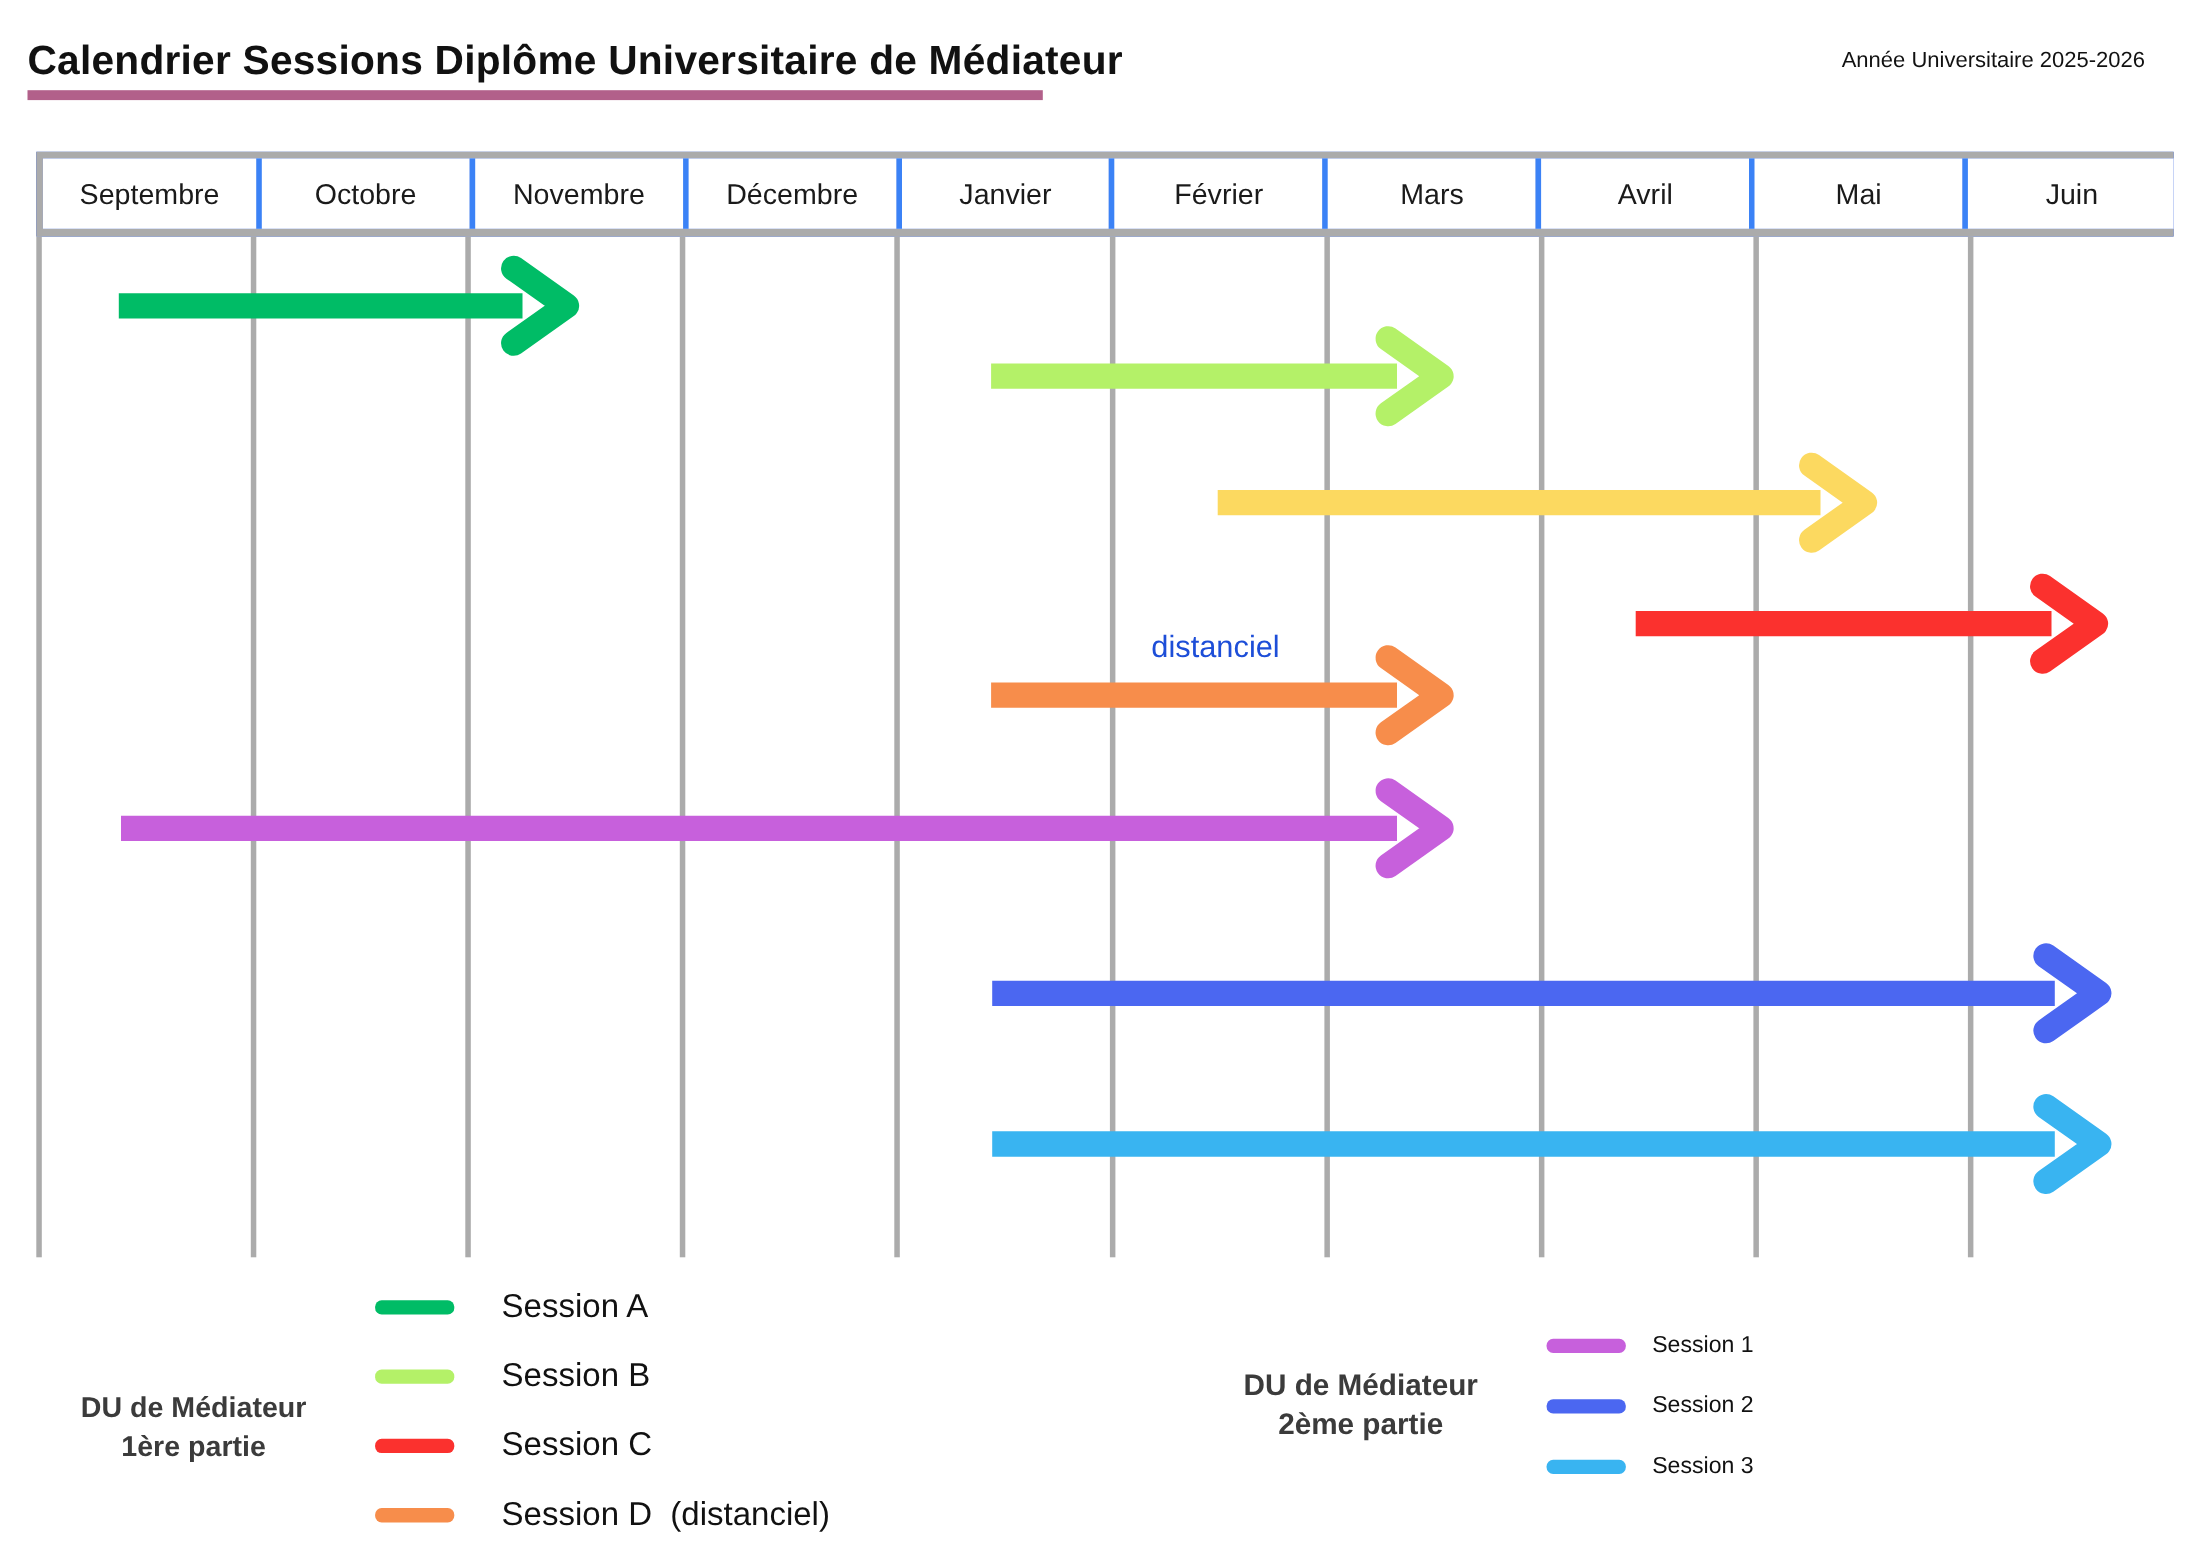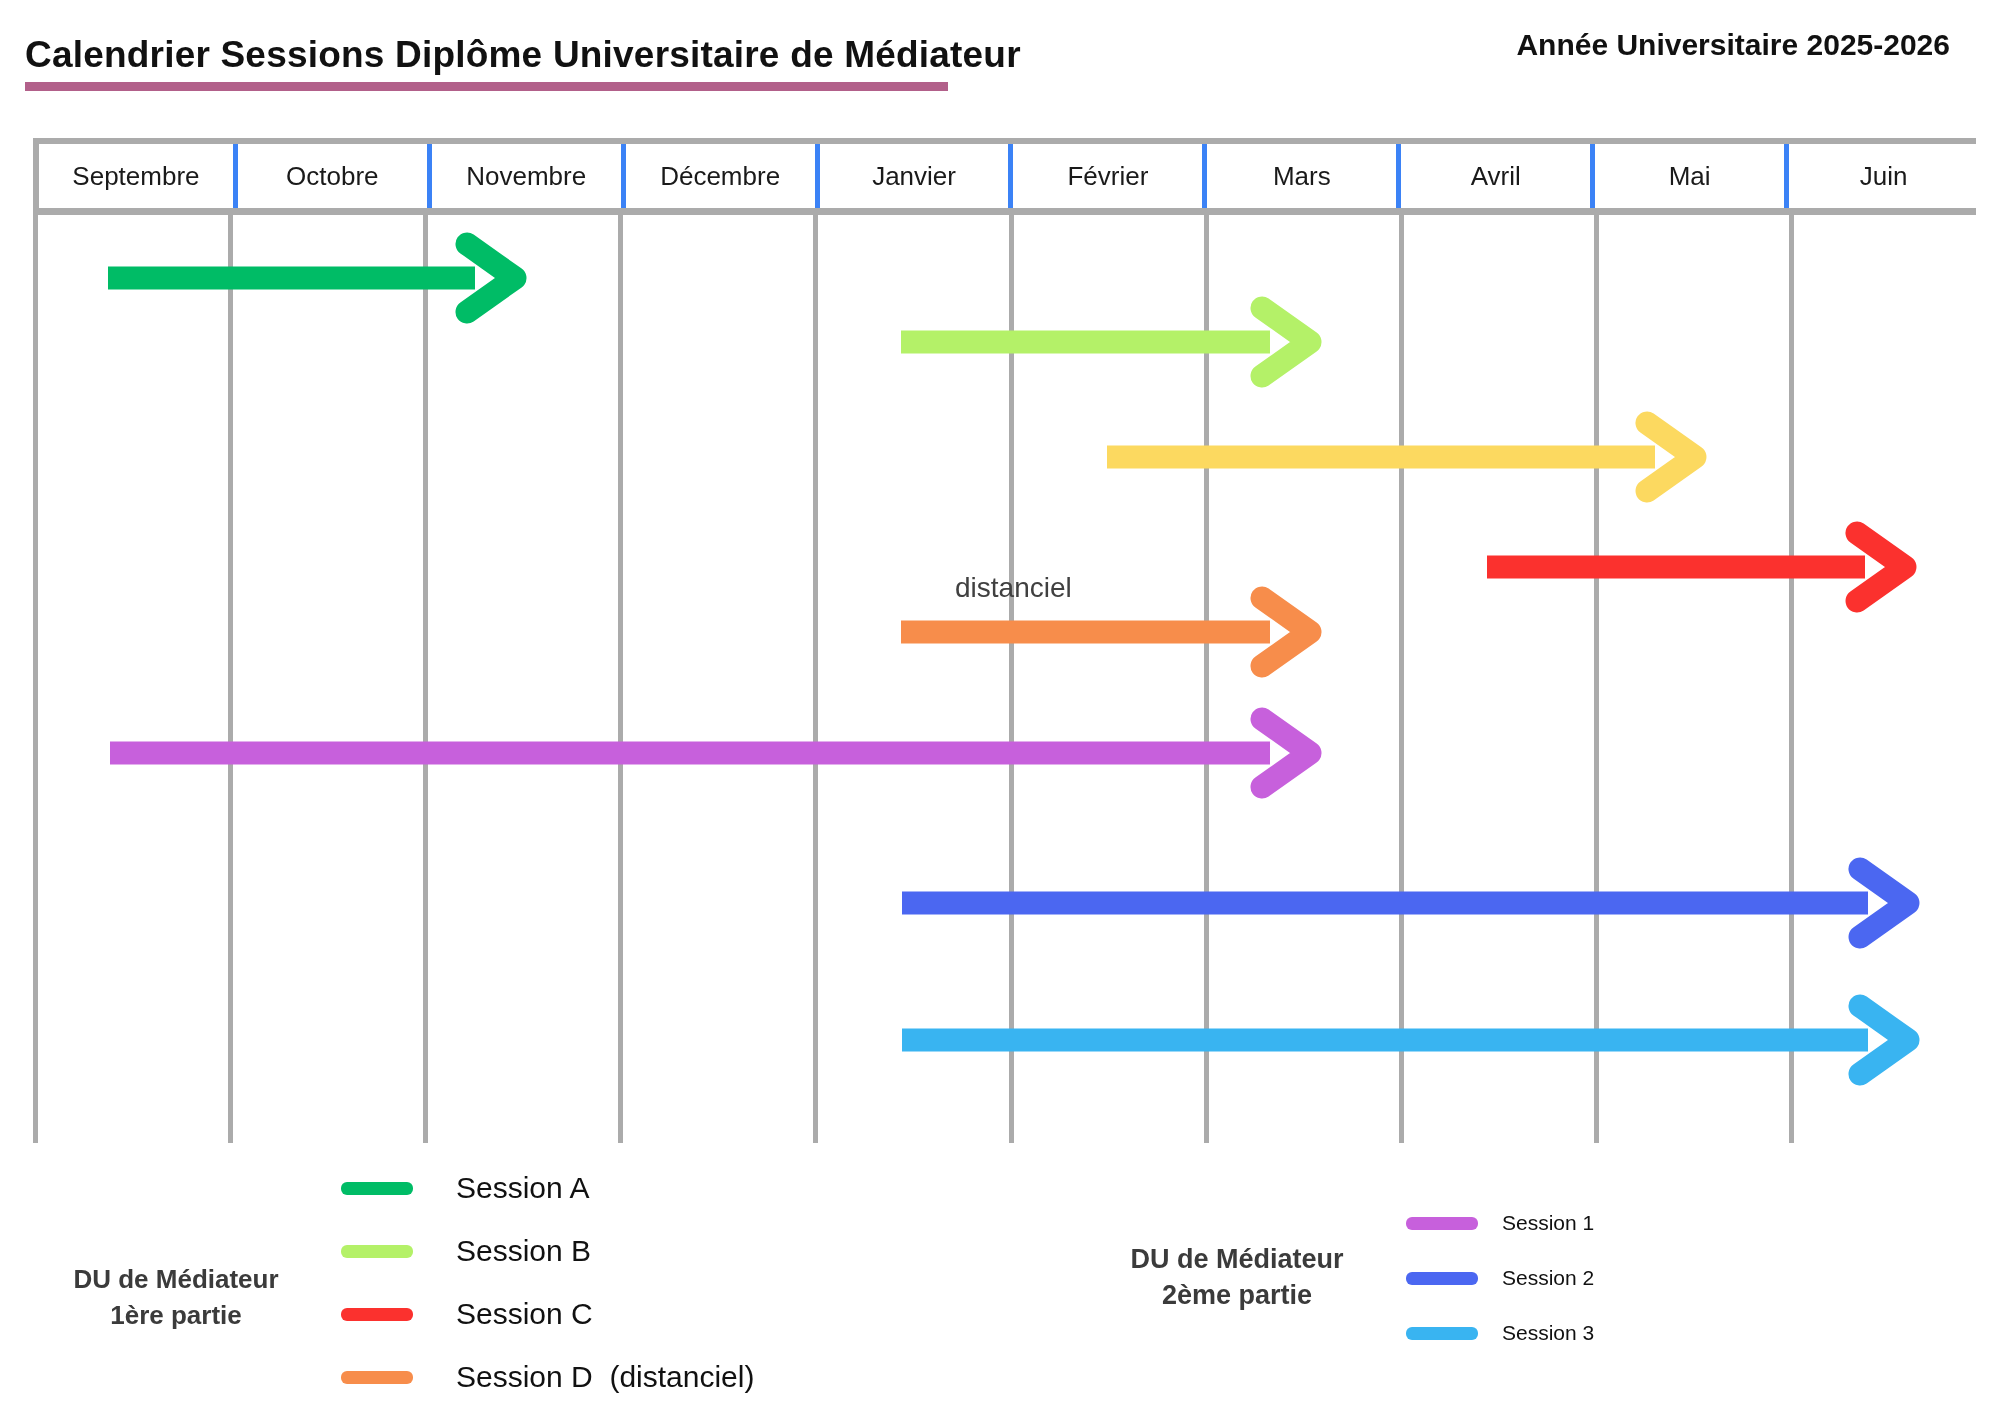--- a/index.html
+++ b/index.html
@@ -2,39 +2,39 @@
 <html><head>
 <meta charset="utf-8">
 <style>
   html,body{margin:0;padding:0;background:#ffffff;}
   .page{
     position:relative;width:1976px;height:1414px;background:#ffffff;
     font-family:"Liberation Sans","DejaVu Sans",sans-serif;color:#111;overflow:hidden;
   }
   .title{position:absolute;left:25px;top:34px;font-size:37px;font-weight:bold;letter-spacing:.2px;white-space:nowrap;}
   .title-underline{position:absolute;left:25px;top:82px;width:923px;height:9px;}
-  .year{position:absolute;right:26px;top:28px;font-size:30px;font-weight:bold;white-space:nowrap;}
+  .year{position:absolute;right:26px;top:44px;font-size:20px;font-weight:normal;white-space:nowrap;}
 
   .cal-header{
     position:absolute;left:33px;top:138px;width:1951px;height:77px;box-sizing:border-box;
     border:6px solid #ababab;border-bottom-width:7px;
     display:grid;grid-template-columns:repeat(10,1fr);background:#1d4ed8;
   }
   .month-cell{border-left:5px solid #3b82f6;display:flex;align-items:center;justify-content:center;
     font-size:26px;color:#1a1a1a;background:#fff;}
   .month-cell:first-child{border-left:none;}
   .cal-body{
     position:absolute;left:33px;top:215px;width:1951px;height:928px;box-sizing:border-box;
     display:grid;grid-template-columns:repeat(10,1fr);
   }
   .body-col{border-left:5px solid #ababab;}
   .body-col:last-child{border-right:5px solid #ababab;}
 
   .arrows-svg{position:absolute;left:0;top:0;pointer-events:none;}
-  .annotation{position:absolute;width:300px;text-align:left;font-size:28px;color:#404040;}
+  .annotation{position:absolute;width:300px;text-align:center;font-size:28px;color:#1d4ed8;}
 
   .legend-title{position:absolute;width:260px;text-align:center;font-weight:bold;color:#3b3b3b;}
   .legend-title .line{display:block;line-height:36px;}
   .legend-title.left{left:46px;top:1261px;font-size:26px;}
   .legend-title.right{left:1107px;top:1241px;font-size:27px;}
 
   .legend-items{position:absolute;display:flex;flex-direction:column;}
   .legend-items.left{left:341px;top:1171px;gap:29px;}
   .legend-items.right{left:1406px;top:1205px;gap:19px;}
   .legend-row{display:flex;align-items:center;height:34px;}

